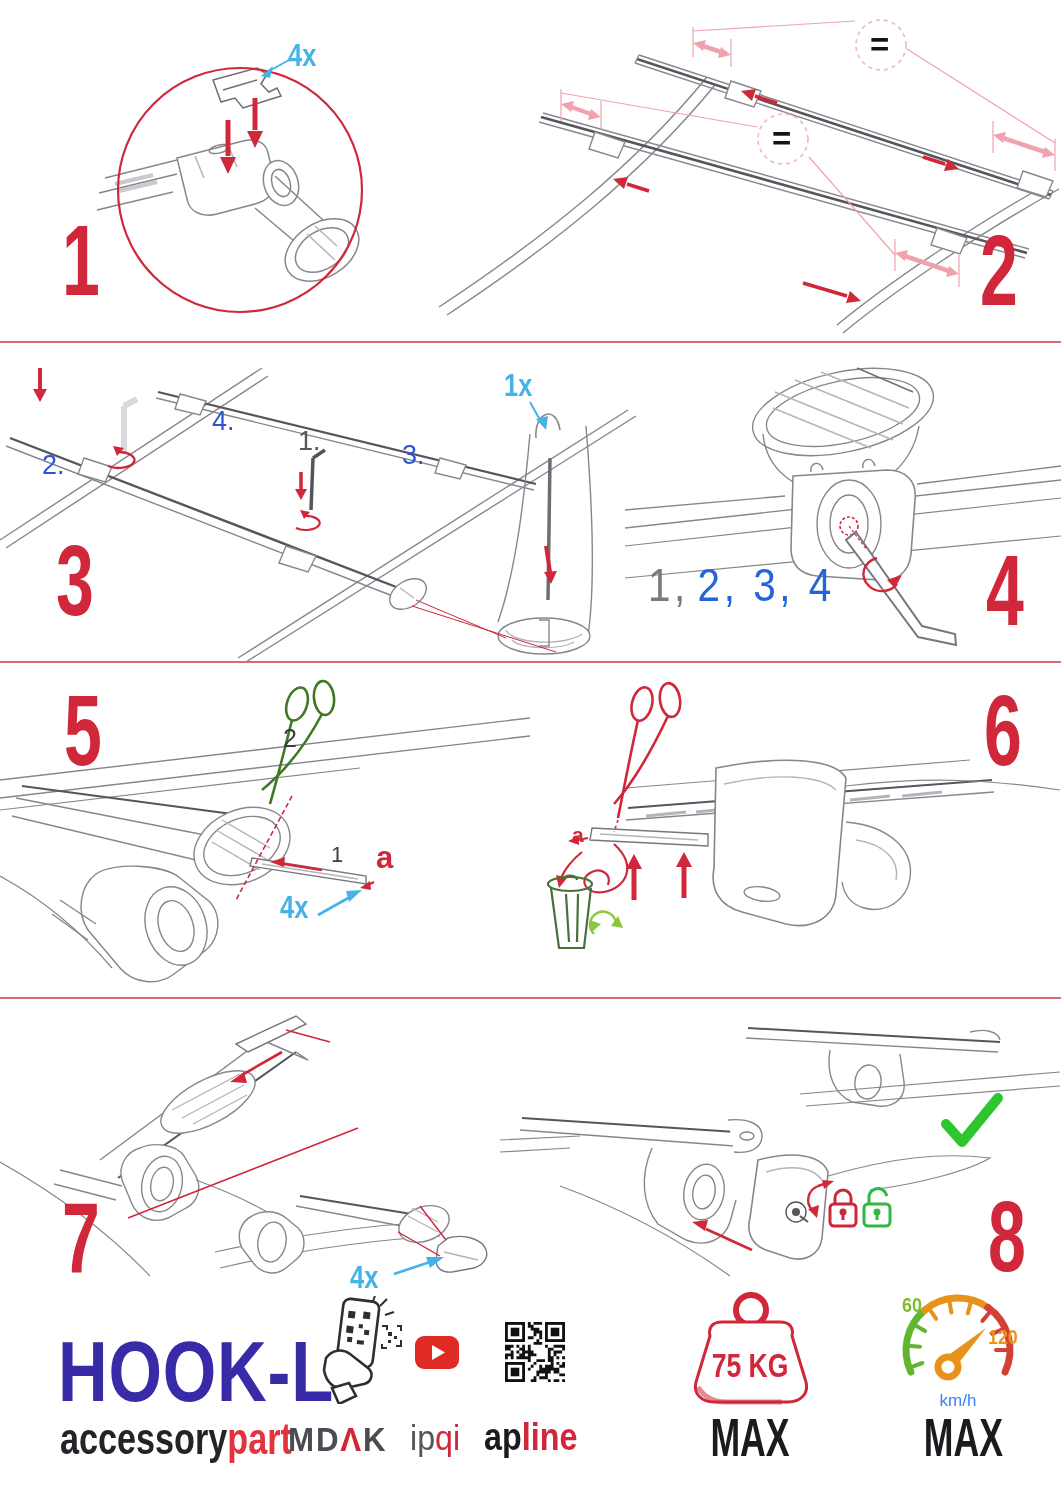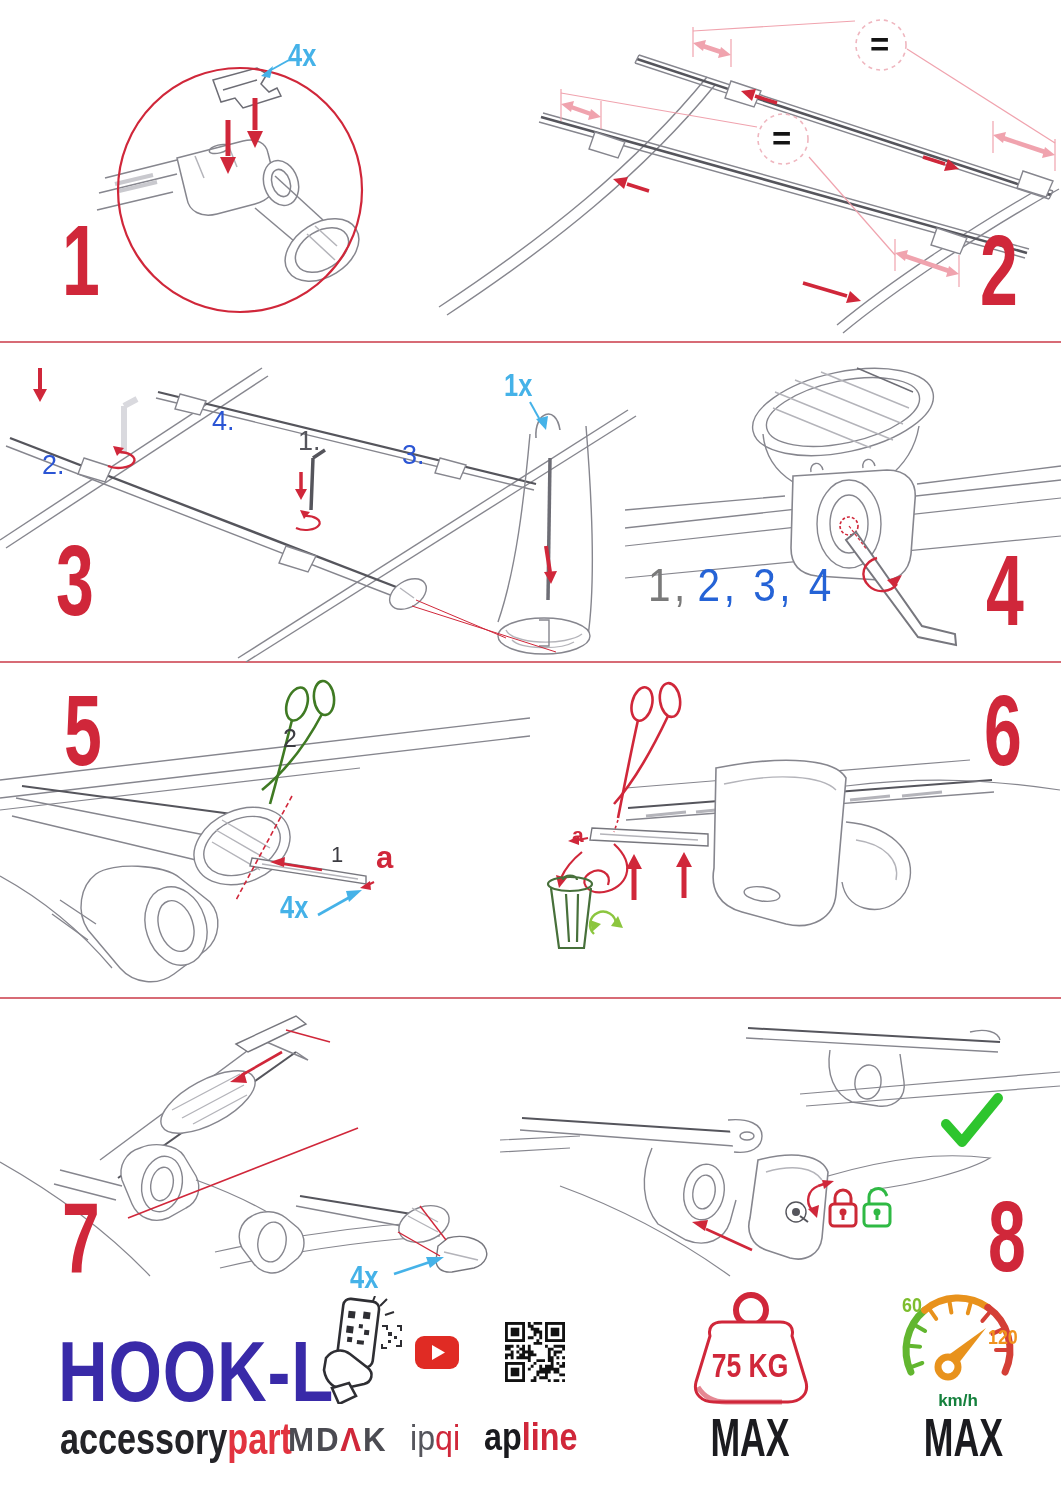--- a/index.html
+++ b/index.html
@@ -23,21 +23,21 @@
            transform-origin:0 0;letter-spacing:1px;}
   .wordmark{font-size:45px;font-weight:700;line-height:1;transform:scaleX(.76);transform-origin:0 0;letter-spacing:0;}
   .wordmark .main{color:#242428;}
   .wordmark .accent{color:#e2333f;}
   .partner{font-weight:700;line-height:1;transform:scaleX(.92);transform-origin:0 0;}
   .maxlab{font-size:54px;font-weight:700;color:#1b1b1f;line-height:1;transform:scaleX(.66);
           transform-origin:50% 0;text-align:center;}
   .kg{font-size:34px;font-weight:700;color:#d0273a;line-height:1;transform:scaleX(.78);
       transform-origin:50% 0;text-align:center;}
   .speedtick{font-size:21px;font-weight:700;line-height:1;transform:scaleX(.85);transform-origin:0 0;}
-  .kmh{font-size:17px;font-weight:700;color:#15803d;text-align:center;}
+  .kmh{font-size:17px;font-weight:400;color:#3b82f6;text-align:center;}
   svg{position:absolute;display:block;}
 </style>
 </head>
 <body>
 
 <div class="page">
 
   <div class="divider" style="top:341px"></div>
   <div class="divider" style="top:661px"></div>
   <div class="divider" style="top:997px"></div>

